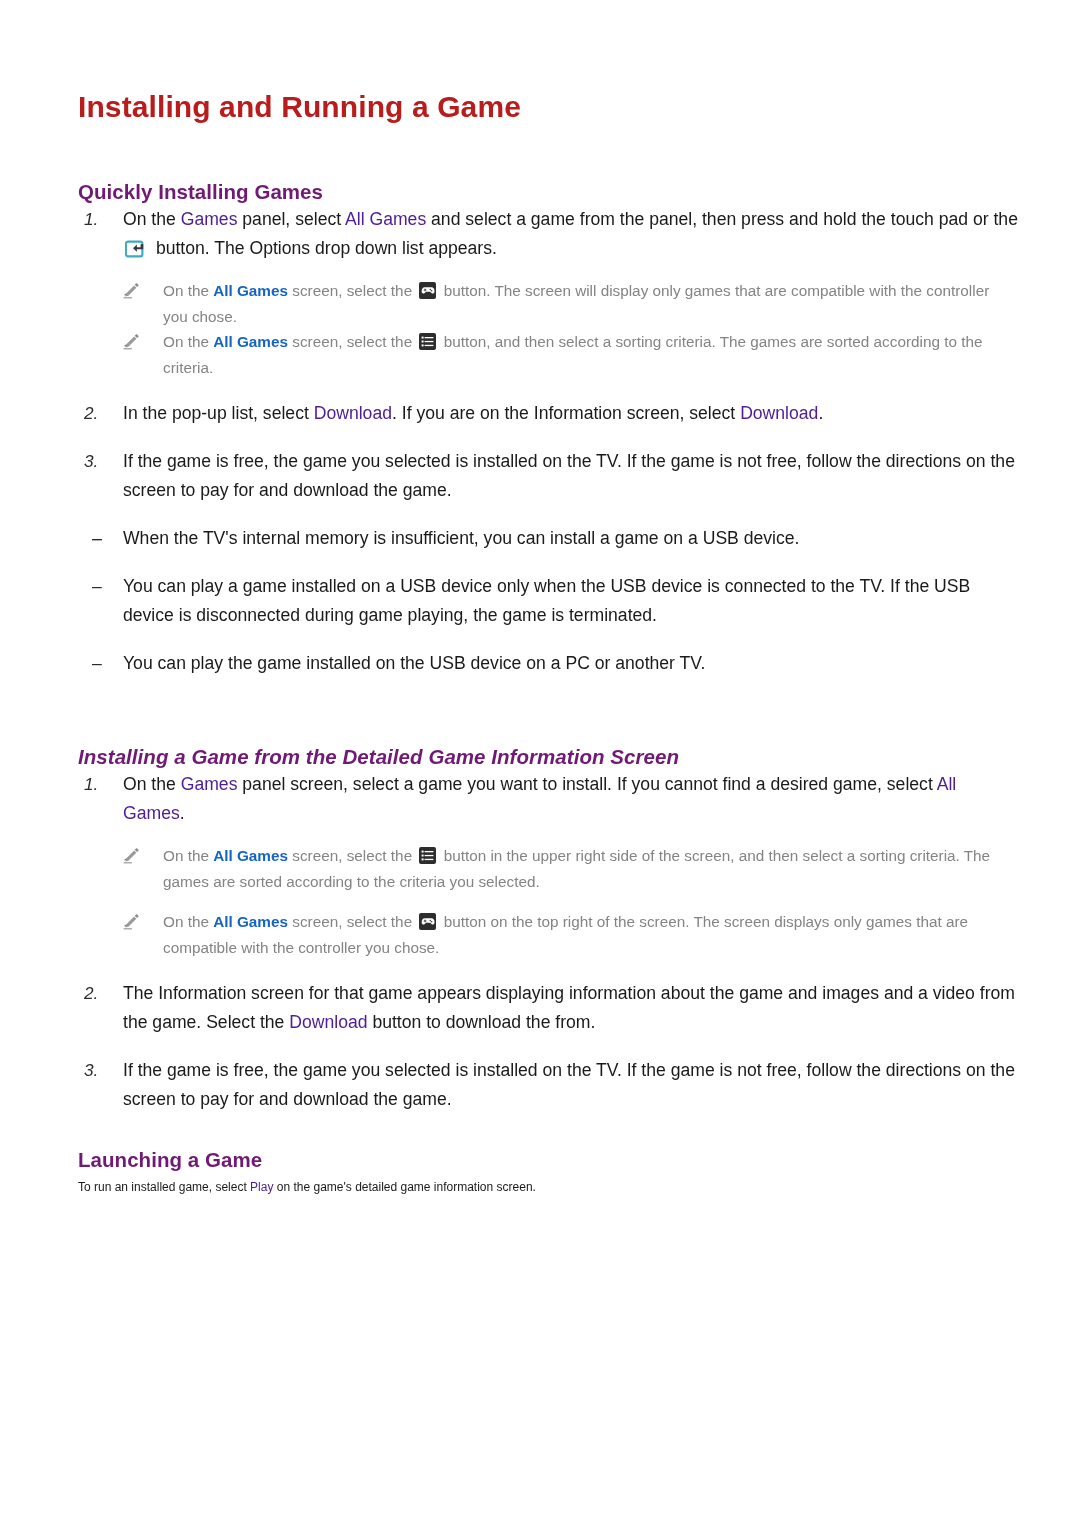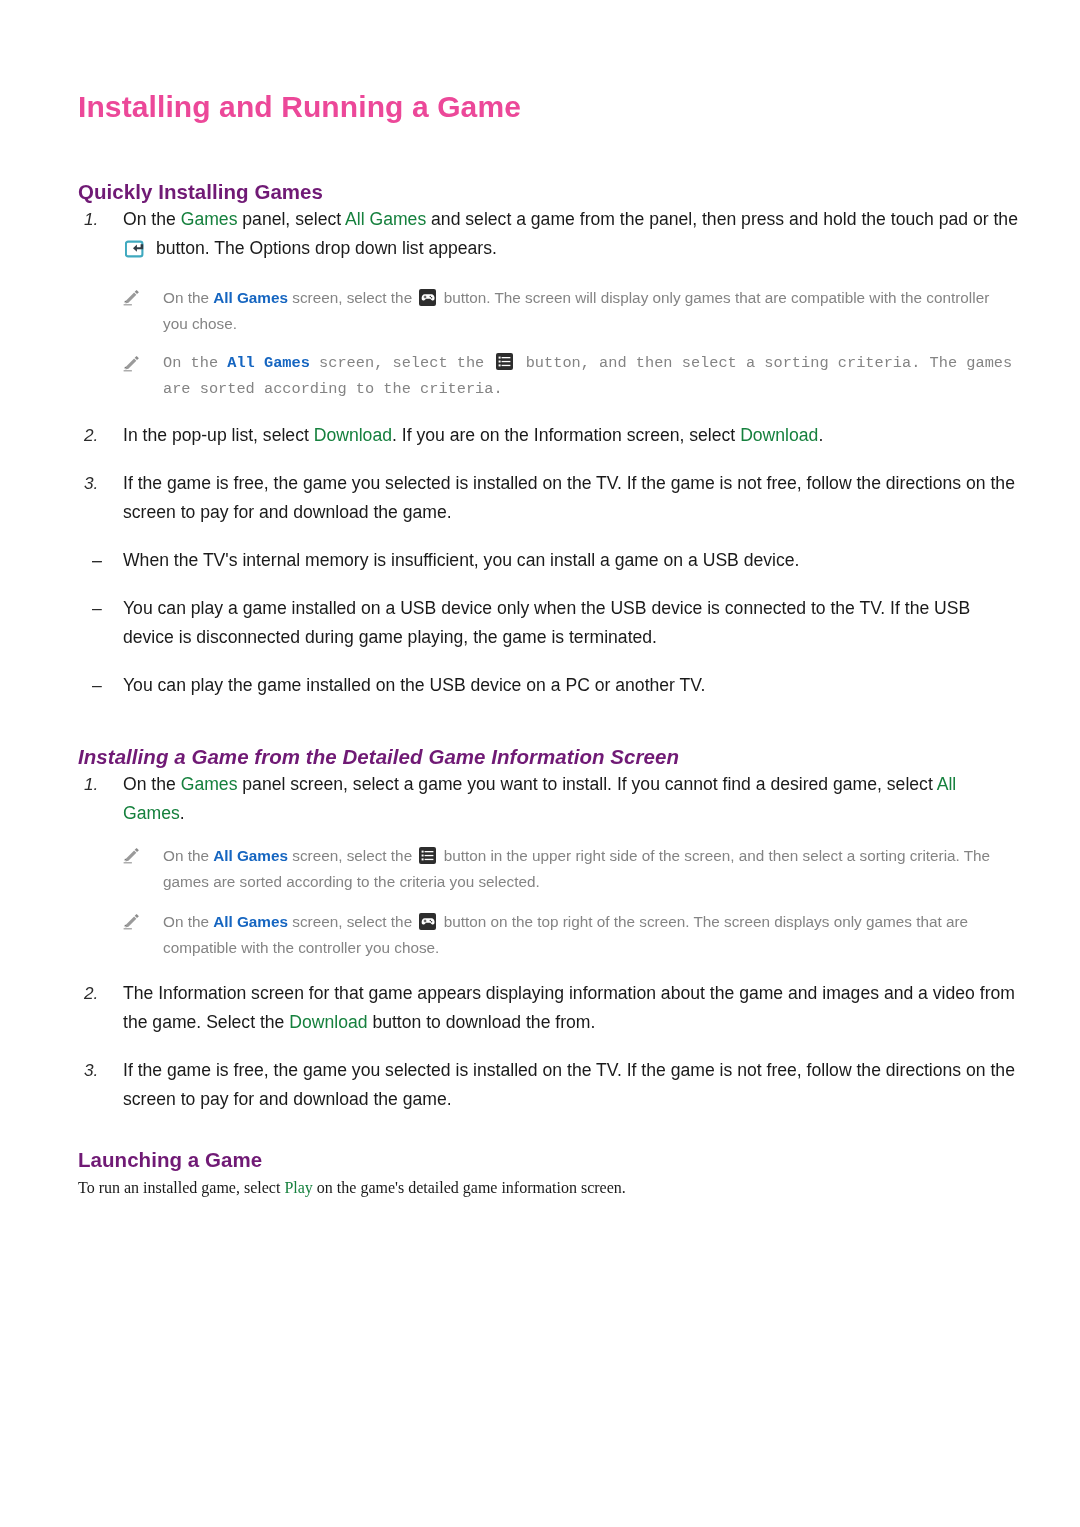--- a/index.html
+++ b/index.html
@@ -24,21 +24,21 @@
     padding: 0;
   }
 
   
   .page-title {
     position: absolute;
     left: 78px;
     top: 70px;
     font-size: 30px;
     font-weight: bold;
-    color: #ec4899;
+    color: #b91c1c;
     letter-spacing: 0.1px;
     white-space: nowrap;
   }
 
   .section-heading {
     position: absolute;
     left: 78px;
     font-size: 20.5px;
     font-weight: bold;
     color: #701a75;
@@ -100,29 +100,28 @@
     position: absolute;
     left: 44px;
     top: 3px;
     width: 19px;
     height: 19px;
   }
 
   
   .para {
     position: relative;
-    font-size: 16px;
+    font-size: 12px;
     line-height: 29px;
     color: #1a1a1a;
-    font-family: Liberation Serif, serif;
   }
 
   
   .kw {
-    color: #15803d;
+    color: #4c1d95;
   }
   .kw-b {
     color: #1565c0;
     font-weight: bold;
   }
 
   
   .icon-inline {
     display: inline-block;
     vertical-align: -4px;
@@ -151,33 +150,33 @@
 
   <h1 class="page-title">Installing and Running a Game</h1>
 
   <h2 class="section-heading" id="heading-0" style="top: 163px;">Quickly Installing Games</h2>
 
   <div class="block" id="body-0" style="top: 205px;">
       <div class="num-item" style="margin-top: 0px;"><span class="marker">1.</span><span><span>On the </span><span class="kw">Games</span><span> panel, select </span><span class="kw">All Games</span><span> and select a game from the panel, then press and hold the touch pad or the </span><span class="icon-inline icon-enter"><svg width="24" height="18" viewBox="0 0 24 18">
               <rect x="0.9" y="1.6" width="16.5" height="14.8" rx="2.2" ry="2.2" fill="none" stroke="#3fa9bf" stroke-width="2.1"></rect>
               <path d="M15.6 4.2 h2.6 v5.0 h-6.3 v2.6 l-3.9 -3.6 l3.9 -3.6 v2.6 h3.7 z" fill="#2f3b44"></path>
             </svg></span><span> button. The Options drop down list appears.</span></span></div>
-      <div class="note-item" style="margin-top: 22px;"><span class="pencil"><svg width="19" height="19" viewBox="0 0 19 19">
+      <div class="note-item" style="margin-top: 15px;"><span class="pencil"><svg width="19" height="19" viewBox="0 0 19 19">
             <path d="M14.6 1.9 l2.3 2.3 l-1.9 1.9 l-2.3 -2.3 z" fill="#8c8c8c"></path>
             <path d="M12.1 4.4 l2.3 2.3 l-8.0 8.0 l-3.0 0.75 l0.75 -3.0 z" fill="#9a9a9a"></path>
             <path d="M3.0 12.6 l1.3 1.3 l-1.9 0.6 z" fill="#5f5f5f"></path>
             <rect x="1.6" y="16.2" width="8.3" height="1.2" fill="#9a9a9a"></rect>
           </svg></span><span><span>On the </span><span class="kw-b">All Games</span><span> screen, select the </span><span class="icon-inline icon-note-dark"><svg width="17" height="17" viewBox="0 0 17 17">
               <path d="M4.4 5.3 h8.2 c1.6 0 2.7 1.5 2.9 3.1 c0.2 1.6 -0.3 3.0 -1.6 3.2 c-1.0 0.15 -1.6 -0.55 -2.2 -1.25 l-0.45 -0.5 h-4.3 l-0.45 0.5 c-0.6 0.7 -1.2 1.4 -2.2 1.25 c-1.3 -0.2 -1.8 -1.6 -1.6 -3.2 c0.2 -1.6 1.3 -3.1 2.9 -3.1 z" fill="#ffffff"></path>
               <rect x="4.7" y="7.55" width="2.7" height="0.85" fill="#2d2d2d"></rect>
               <rect x="5.63" y="6.62" width="0.85" height="2.7" fill="#2d2d2d"></rect>
               <circle cx="11.3" cy="7.5" r="0.72" fill="#2d2d2d"></circle>
               <circle cx="12.6" cy="8.8" r="0.72" fill="#2d2d2d"></circle>
             </svg></span><span> button. The screen will display only games that are compatible with the controller you chose.</span></span></div>
-      <div class="note-item" style="margin-top: 15px; font-family: Liberation Mono, monospace;"><span class="pencil"><svg width="19" height="19" viewBox="0 0 19 19">
+      <div class="note-item" style=""><span class="pencil"><svg width="19" height="19" viewBox="0 0 19 19">
             <path d="M14.6 1.9 l2.3 2.3 l-1.9 1.9 l-2.3 -2.3 z" fill="#8c8c8c"></path>
             <path d="M12.1 4.4 l2.3 2.3 l-8.0 8.0 l-3.0 0.75 l0.75 -3.0 z" fill="#9a9a9a"></path>
             <path d="M3.0 12.6 l1.3 1.3 l-1.9 0.6 z" fill="#5f5f5f"></path>
             <rect x="1.6" y="16.2" width="8.3" height="1.2" fill="#9a9a9a"></rect>
           </svg></span><span><span>On the </span><span class="kw-b">All Games</span><span> screen, select the </span><span class="icon-inline icon-note-dark"><svg width="17" height="17" viewBox="0 0 17 17">
               <rect x="2.6" y="3.6" width="2.0" height="2.0" fill="#ffffff"></rect>
               <rect x="5.6" y="4.0" width="8.8" height="1.3" fill="#ffffff"></rect>
               <rect x="2.6" y="7.5" width="2.0" height="2.0" fill="#ffffff"></rect>
               <rect x="5.6" y="7.9" width="8.8" height="1.3" fill="#ffffff"></rect>
               <rect x="2.6" y="11.4" width="2.0" height="2.0" fill="#ffffff"></rect>

